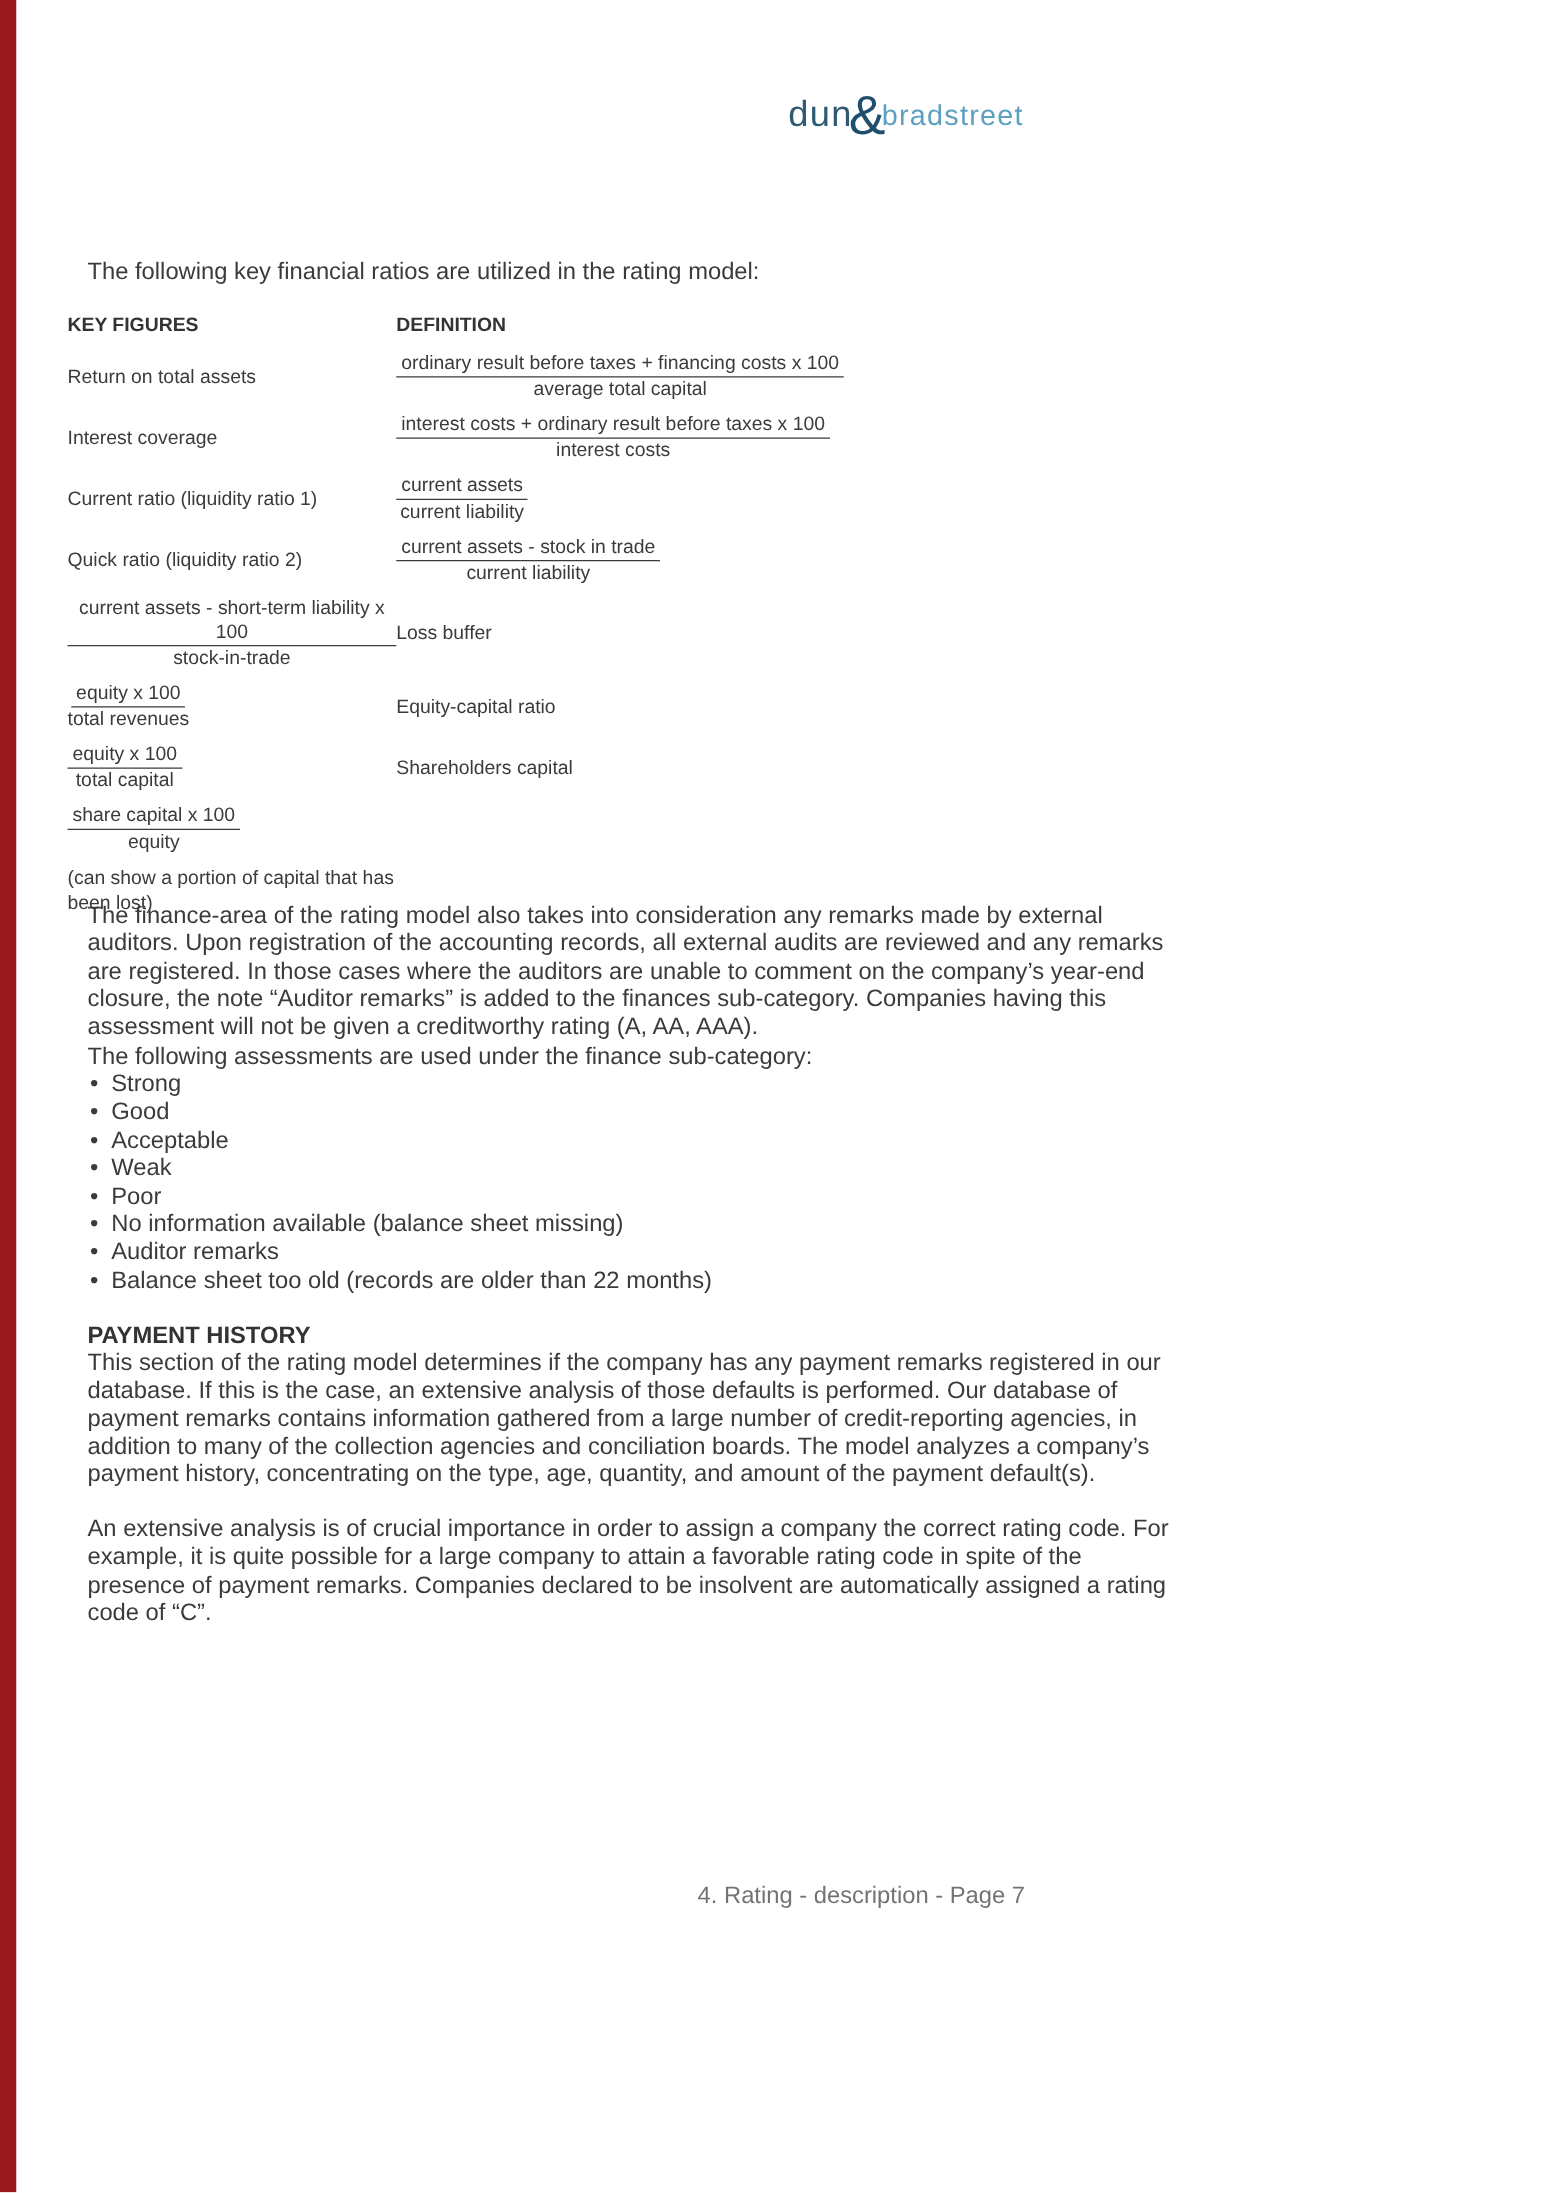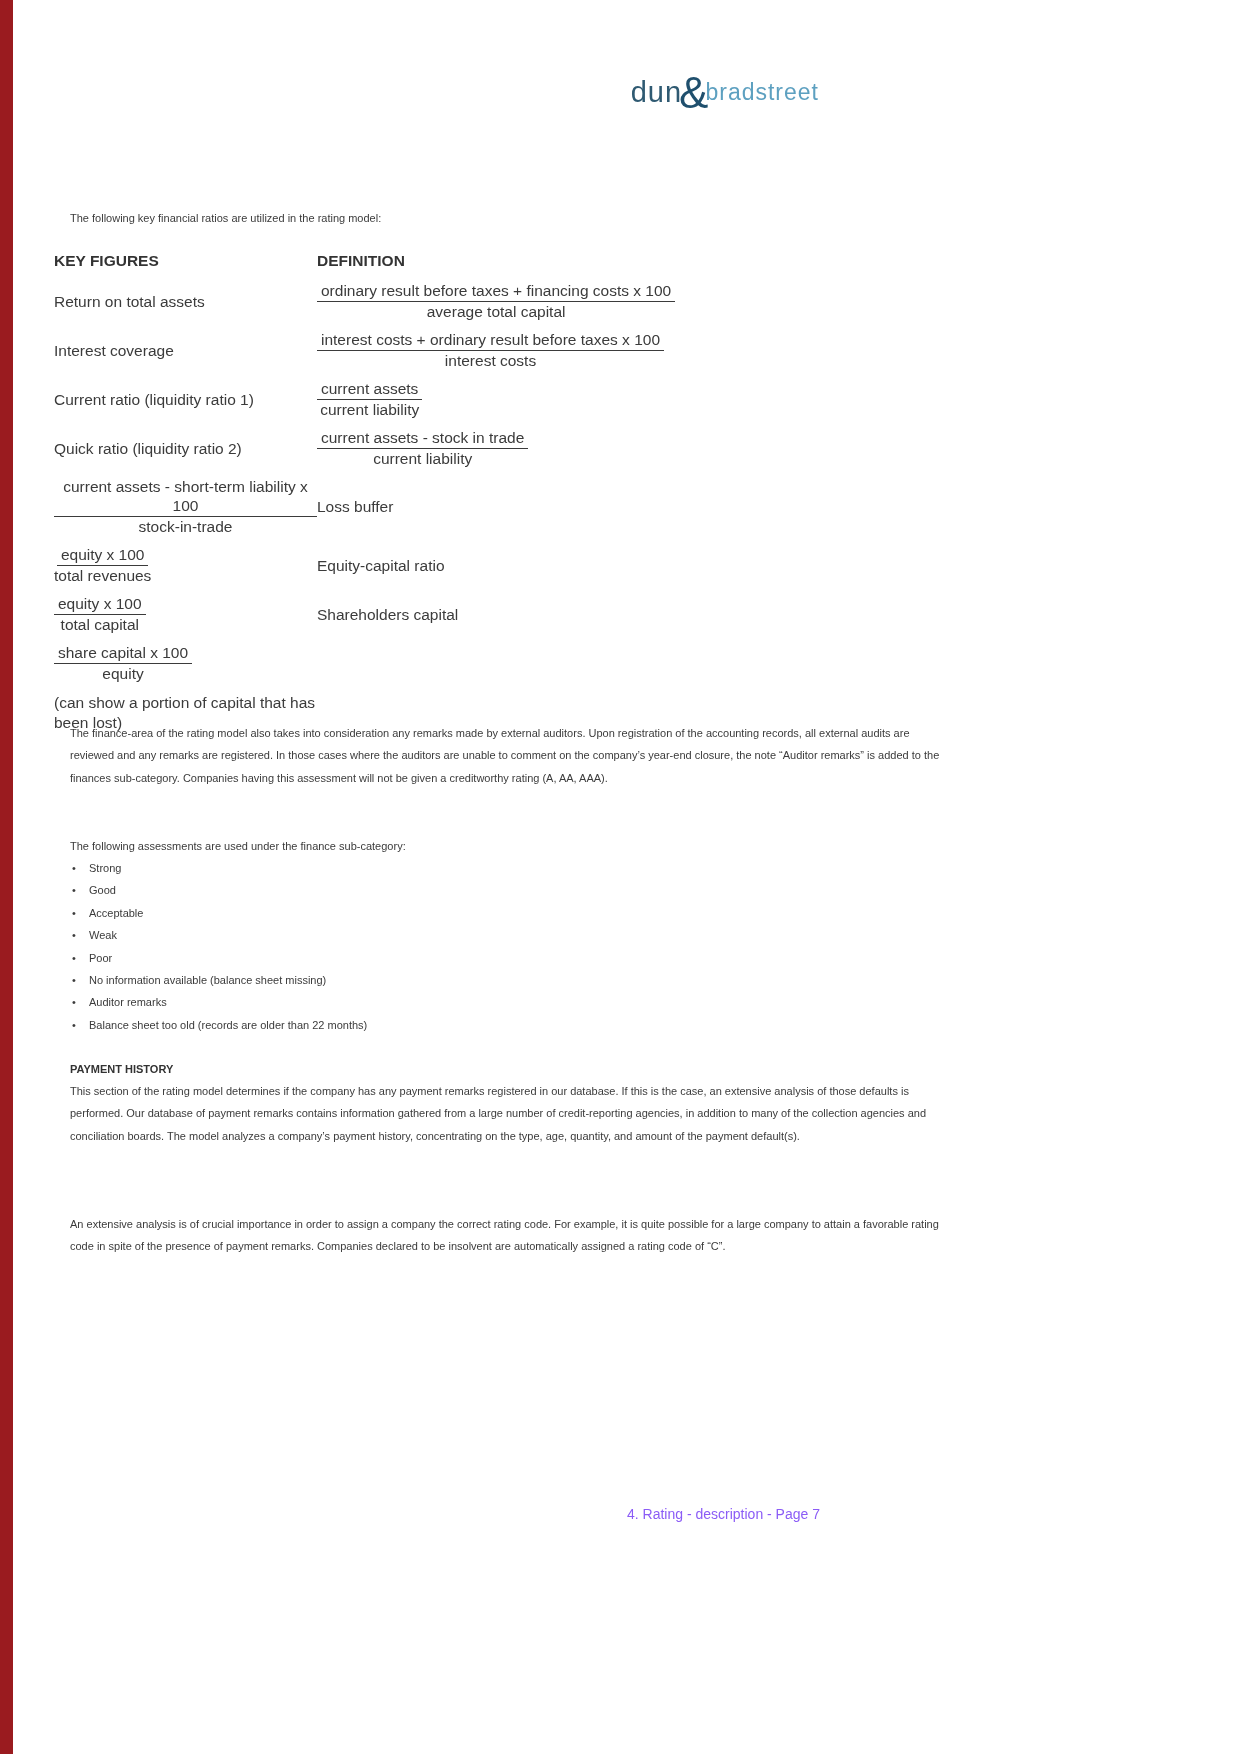--- a/index.html
+++ b/index.html
@@ -44,21 +44,21 @@
   .logo .bradstreet{
     font-size:23px;
     color:#5da0c0;
     letter-spacing:1px;
   }
   
   .txt{
     position:absolute;
     left:70px;
     width:872px;
-    font-size:11px;
+    font-size:19px;
     line-height:22.3px;
   }
   .bold{ font-weight:bold; color:#333333; }
   
   .kf-table{
     position:absolute;
     left:54px;
     top:252px;
     width:872px;
     display:grid;
@@ -106,22 +106,22 @@
   }
   .bullets li::before{
     content:"•";
     position:absolute;
     left:2px;
   }
   .footer{
     position:absolute;
     right:291px;
     top:1506px;
-    font-size:14px;
-    color:#8b5cf6;
+    font-size:19px;
+    color:#737373;
     text-align:right;
     white-space:nowrap;
   }
 </style>
 </head>
 <body>
 
 <div class="page">
 
   <div class="stripe"></div>

